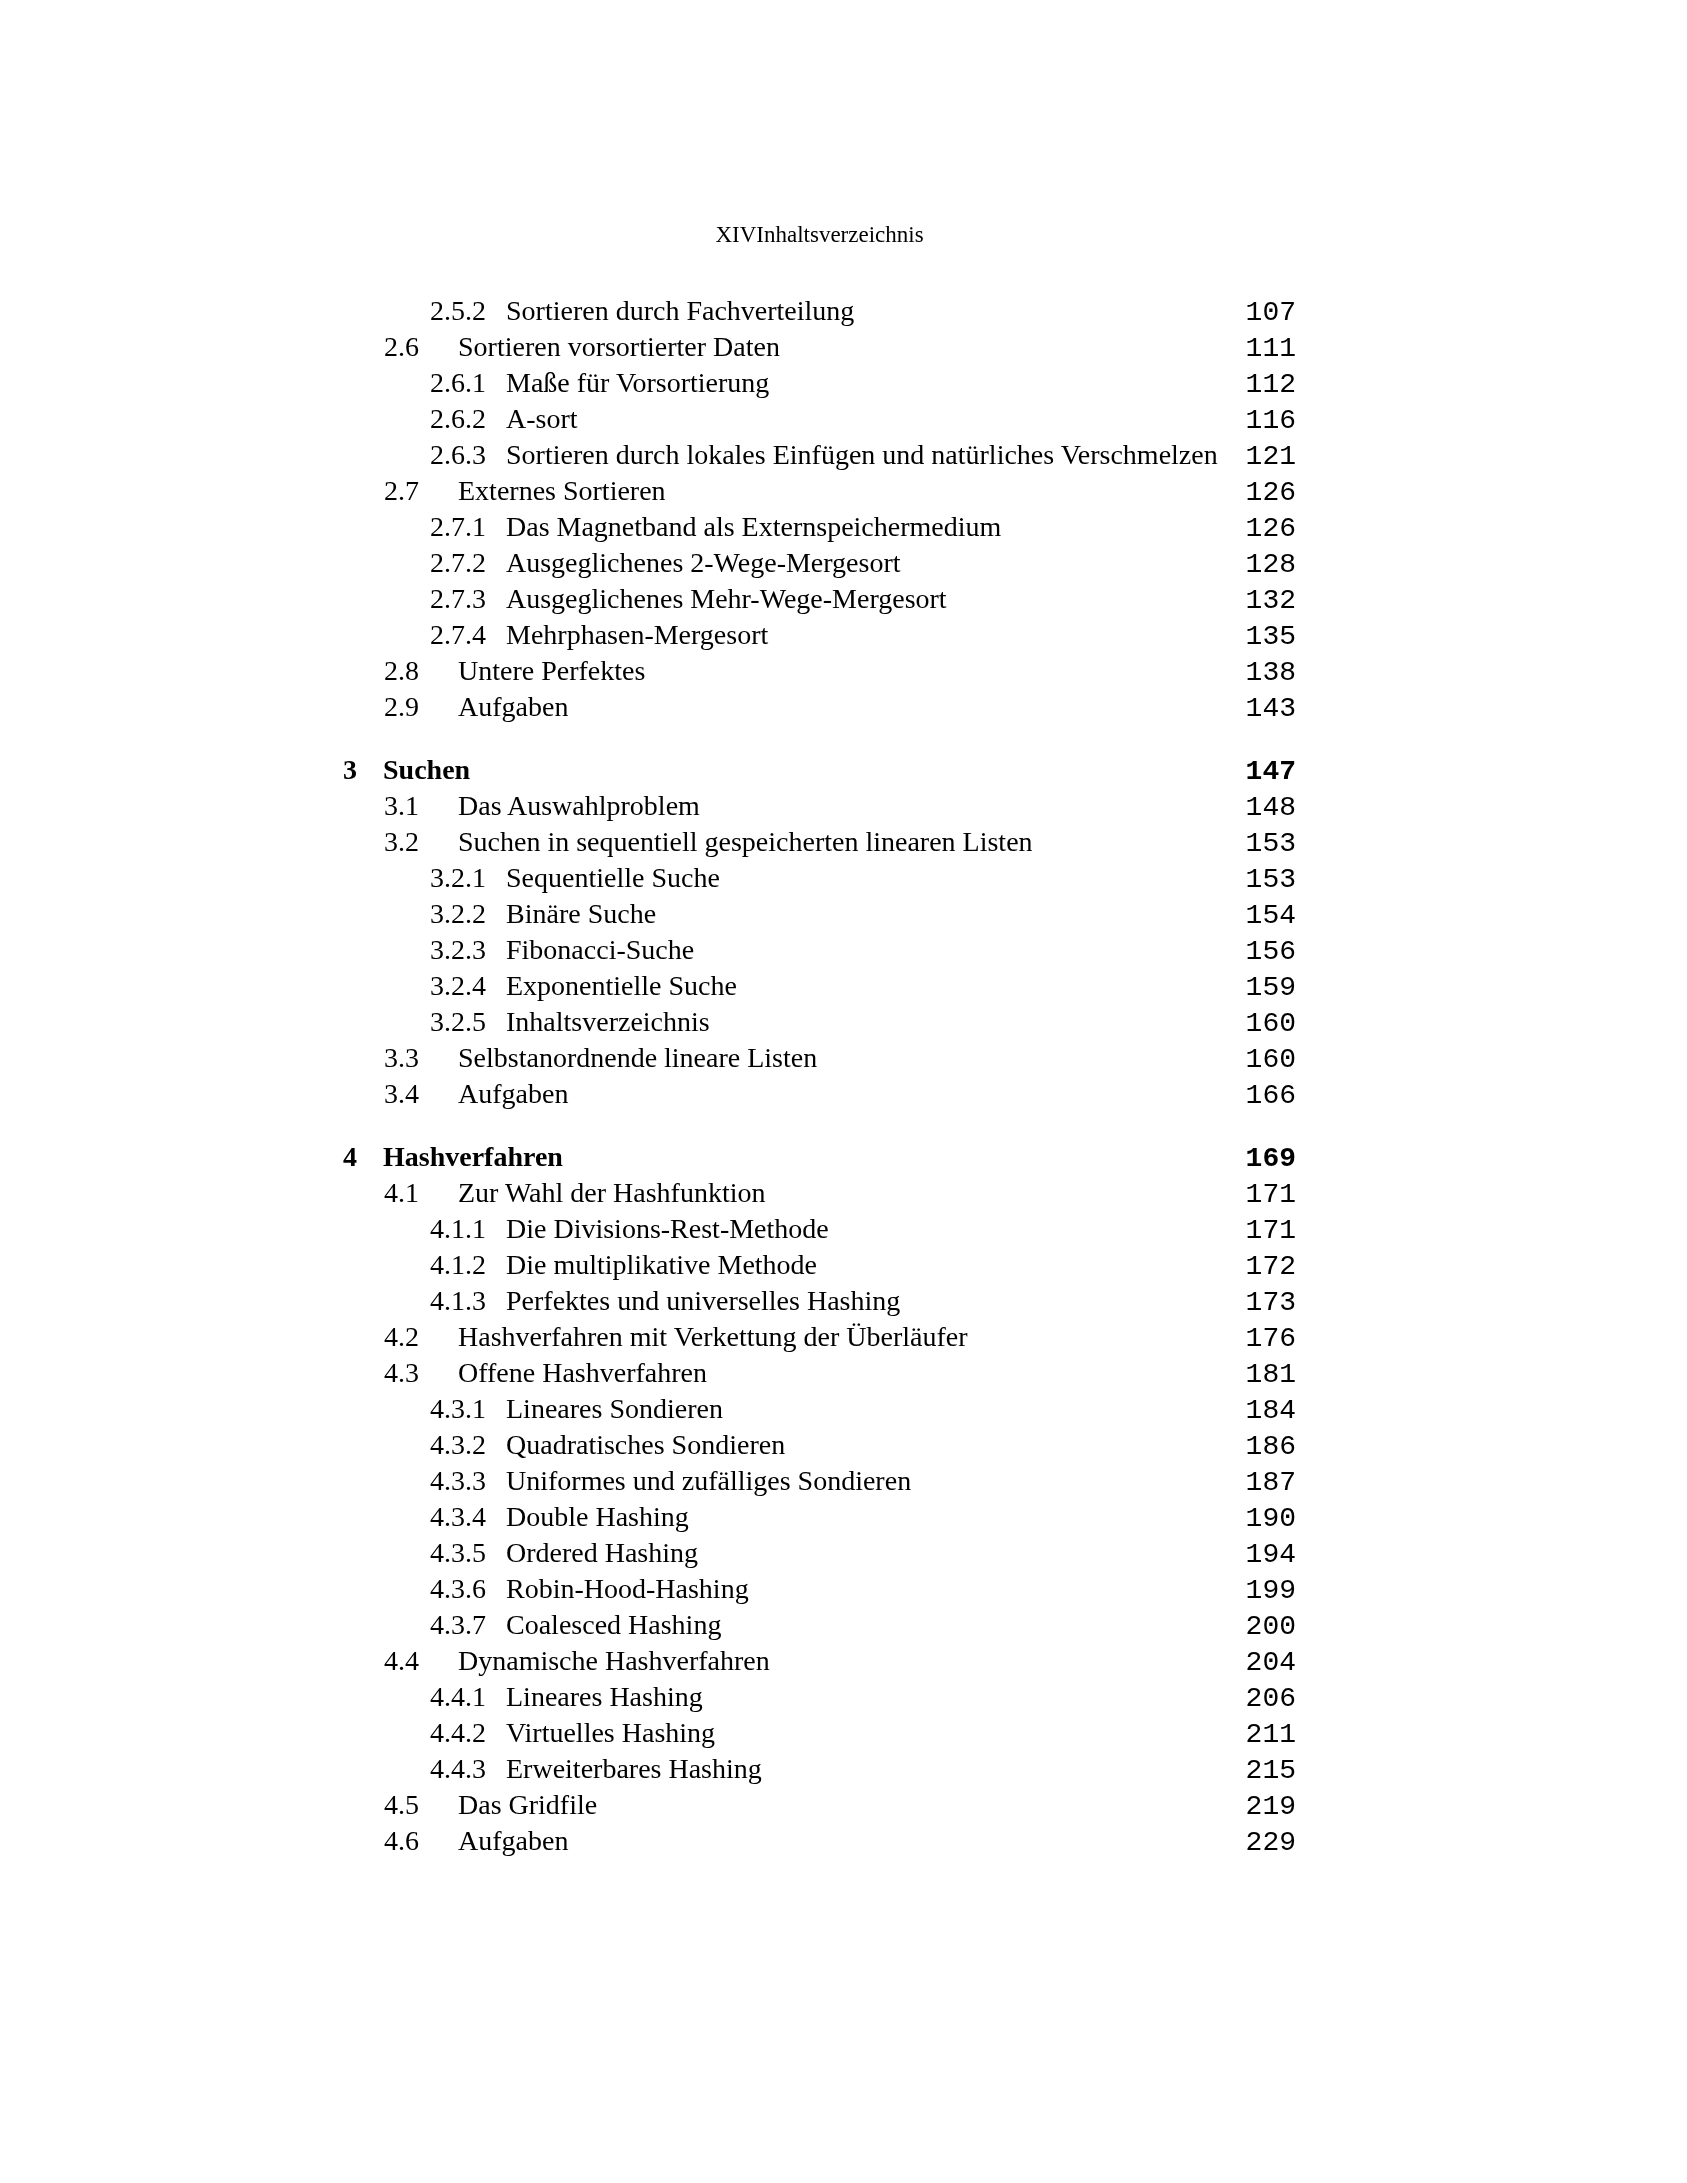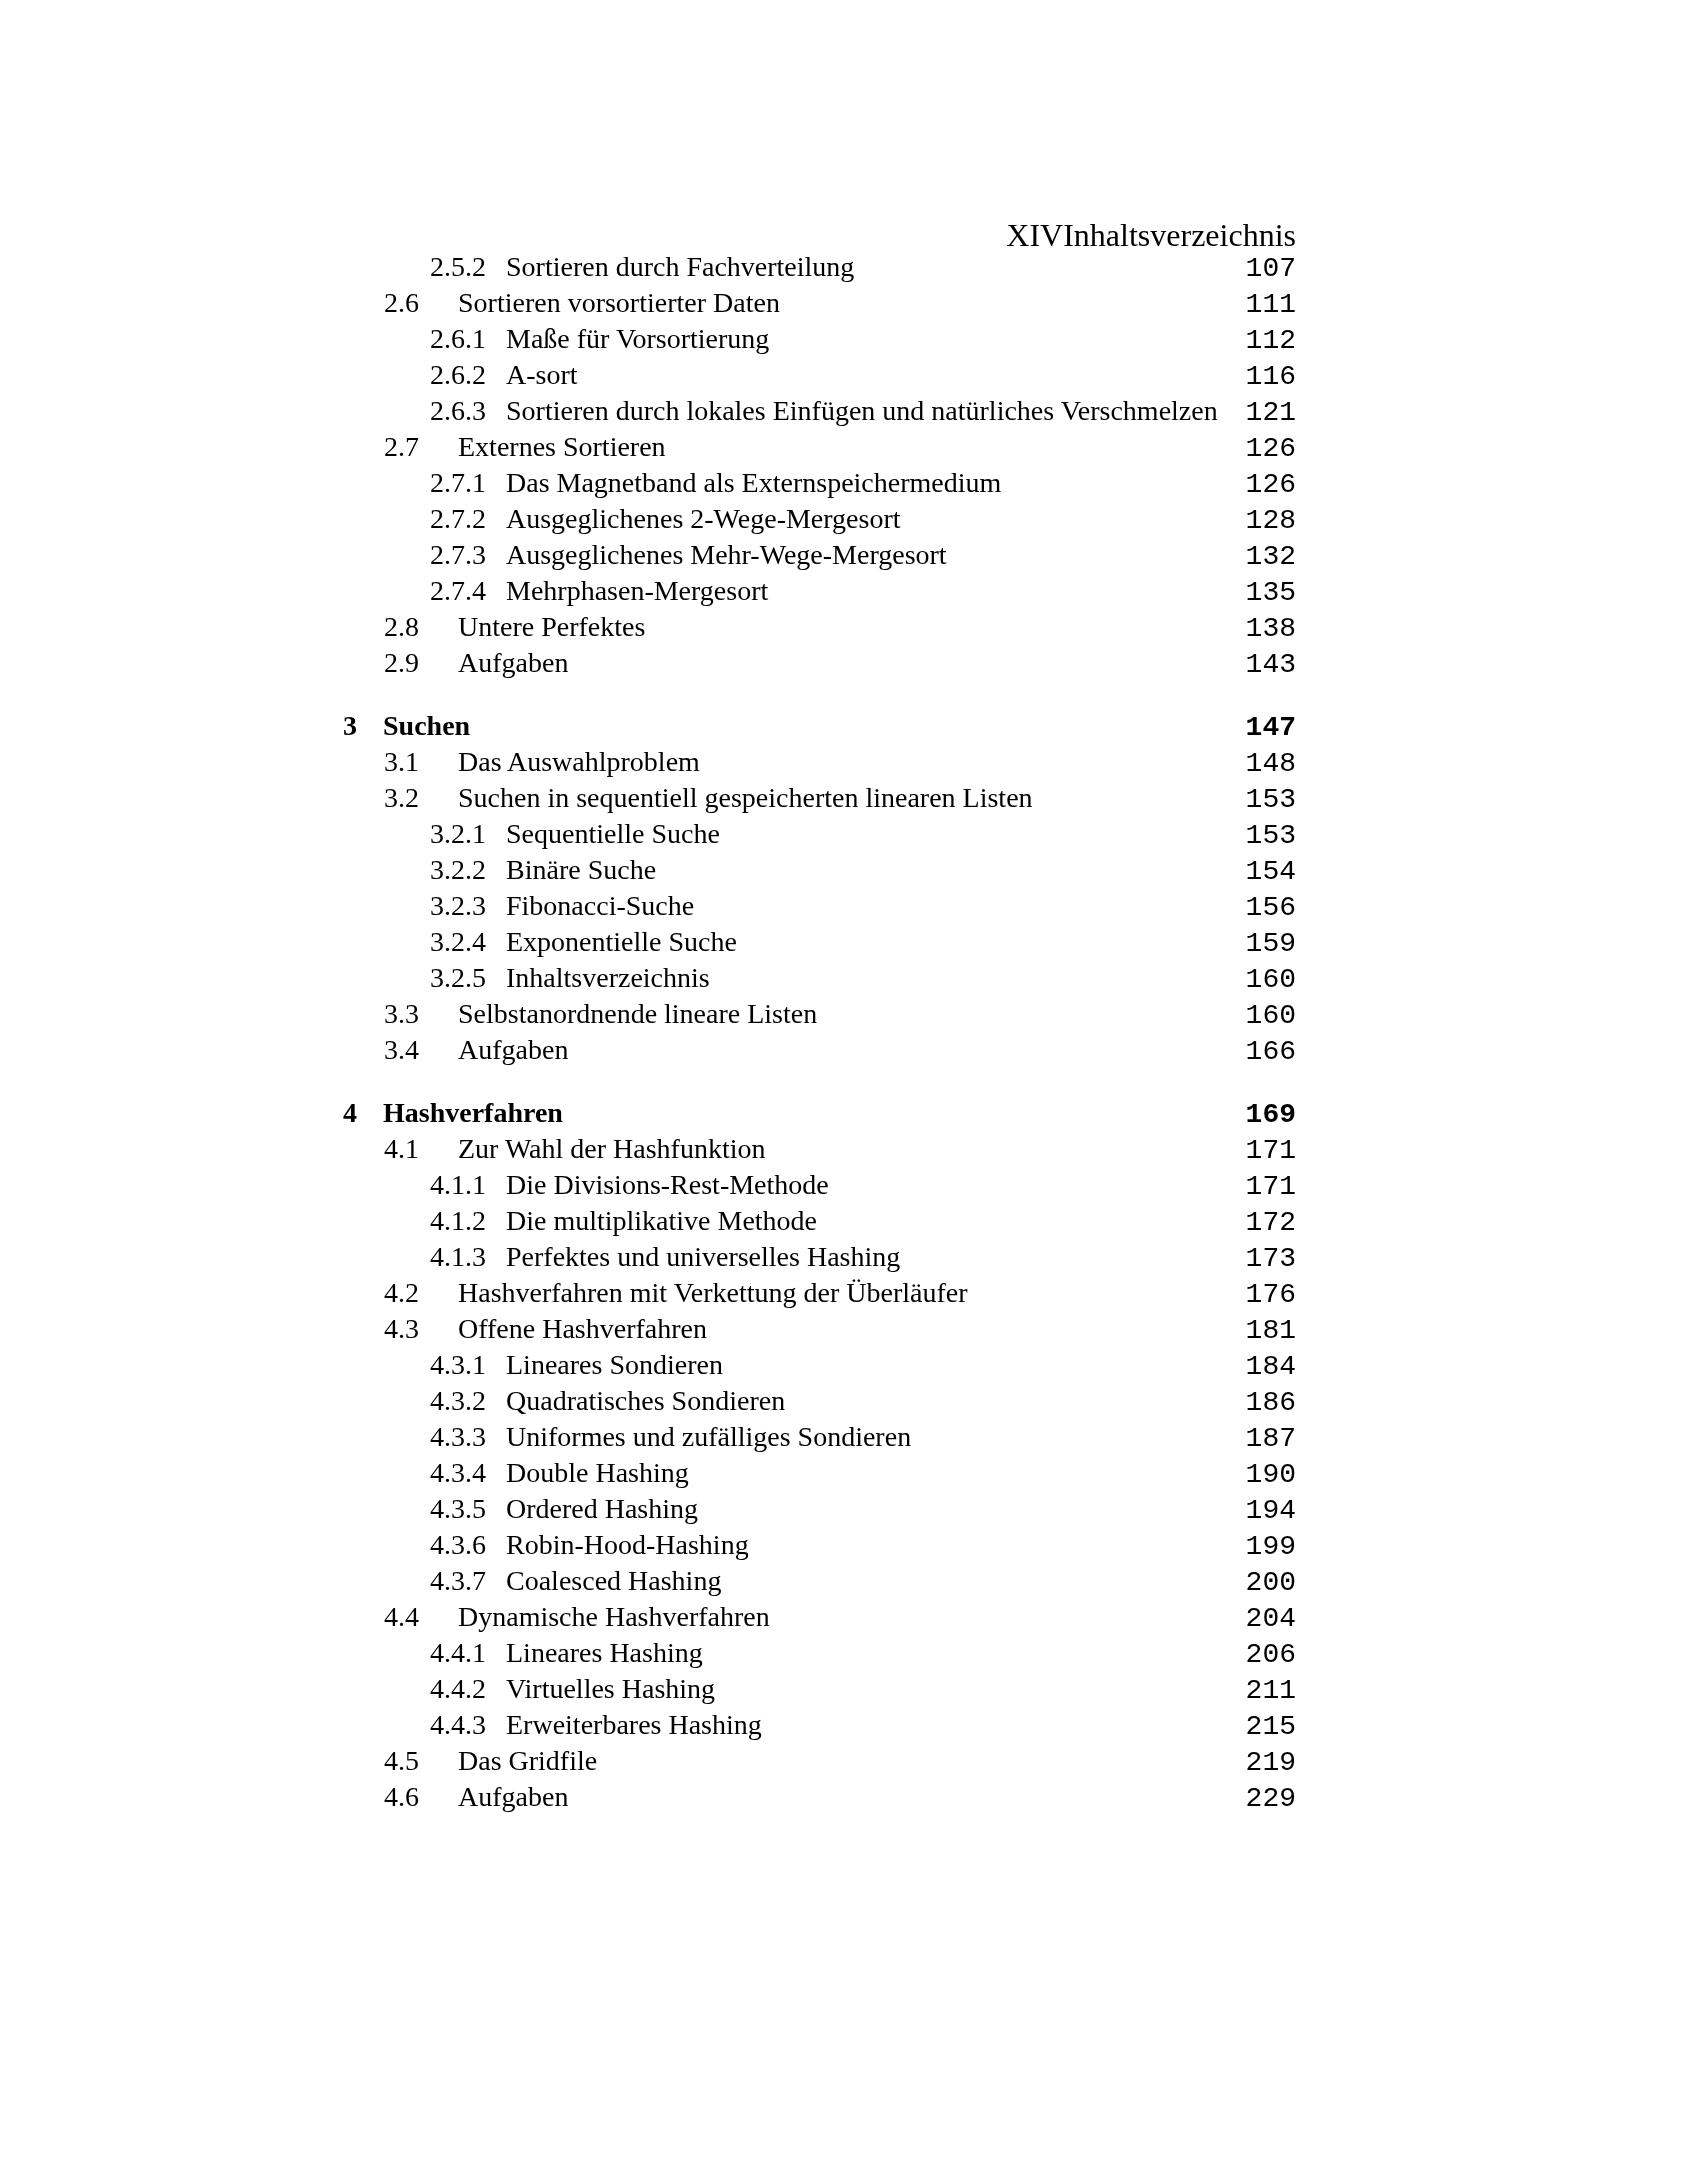--- a/index.html
+++ b/index.html
@@ -13,25 +13,25 @@
     overflow: hidden;
   }
   .content {
     position: absolute;
     left: 343px;
     top: 220px;
     width: 953px;
   }
   .running-head {
     display: flex;
-    justify-content: flex-end;
-    font-size: 32px;
+    justify-content: center;
+    font-size: 23px;
     line-height: 30px;
   }
-  .toc { }
+  .toc { margin-top: 44px; }
   .row {
     display: flex;
     align-items: baseline;
     font-size: 28px;
     line-height: 34px;
     white-space: nowrap;
   }
   .row .num { flex: 0 0 auto; }
   .row .title { flex: 0 1 auto; padding-right: 16px; overflow: hidden; }
   .row .page { flex: 1 0 auto; text-align: right; font-family: Liberation Mono, monospace; }

